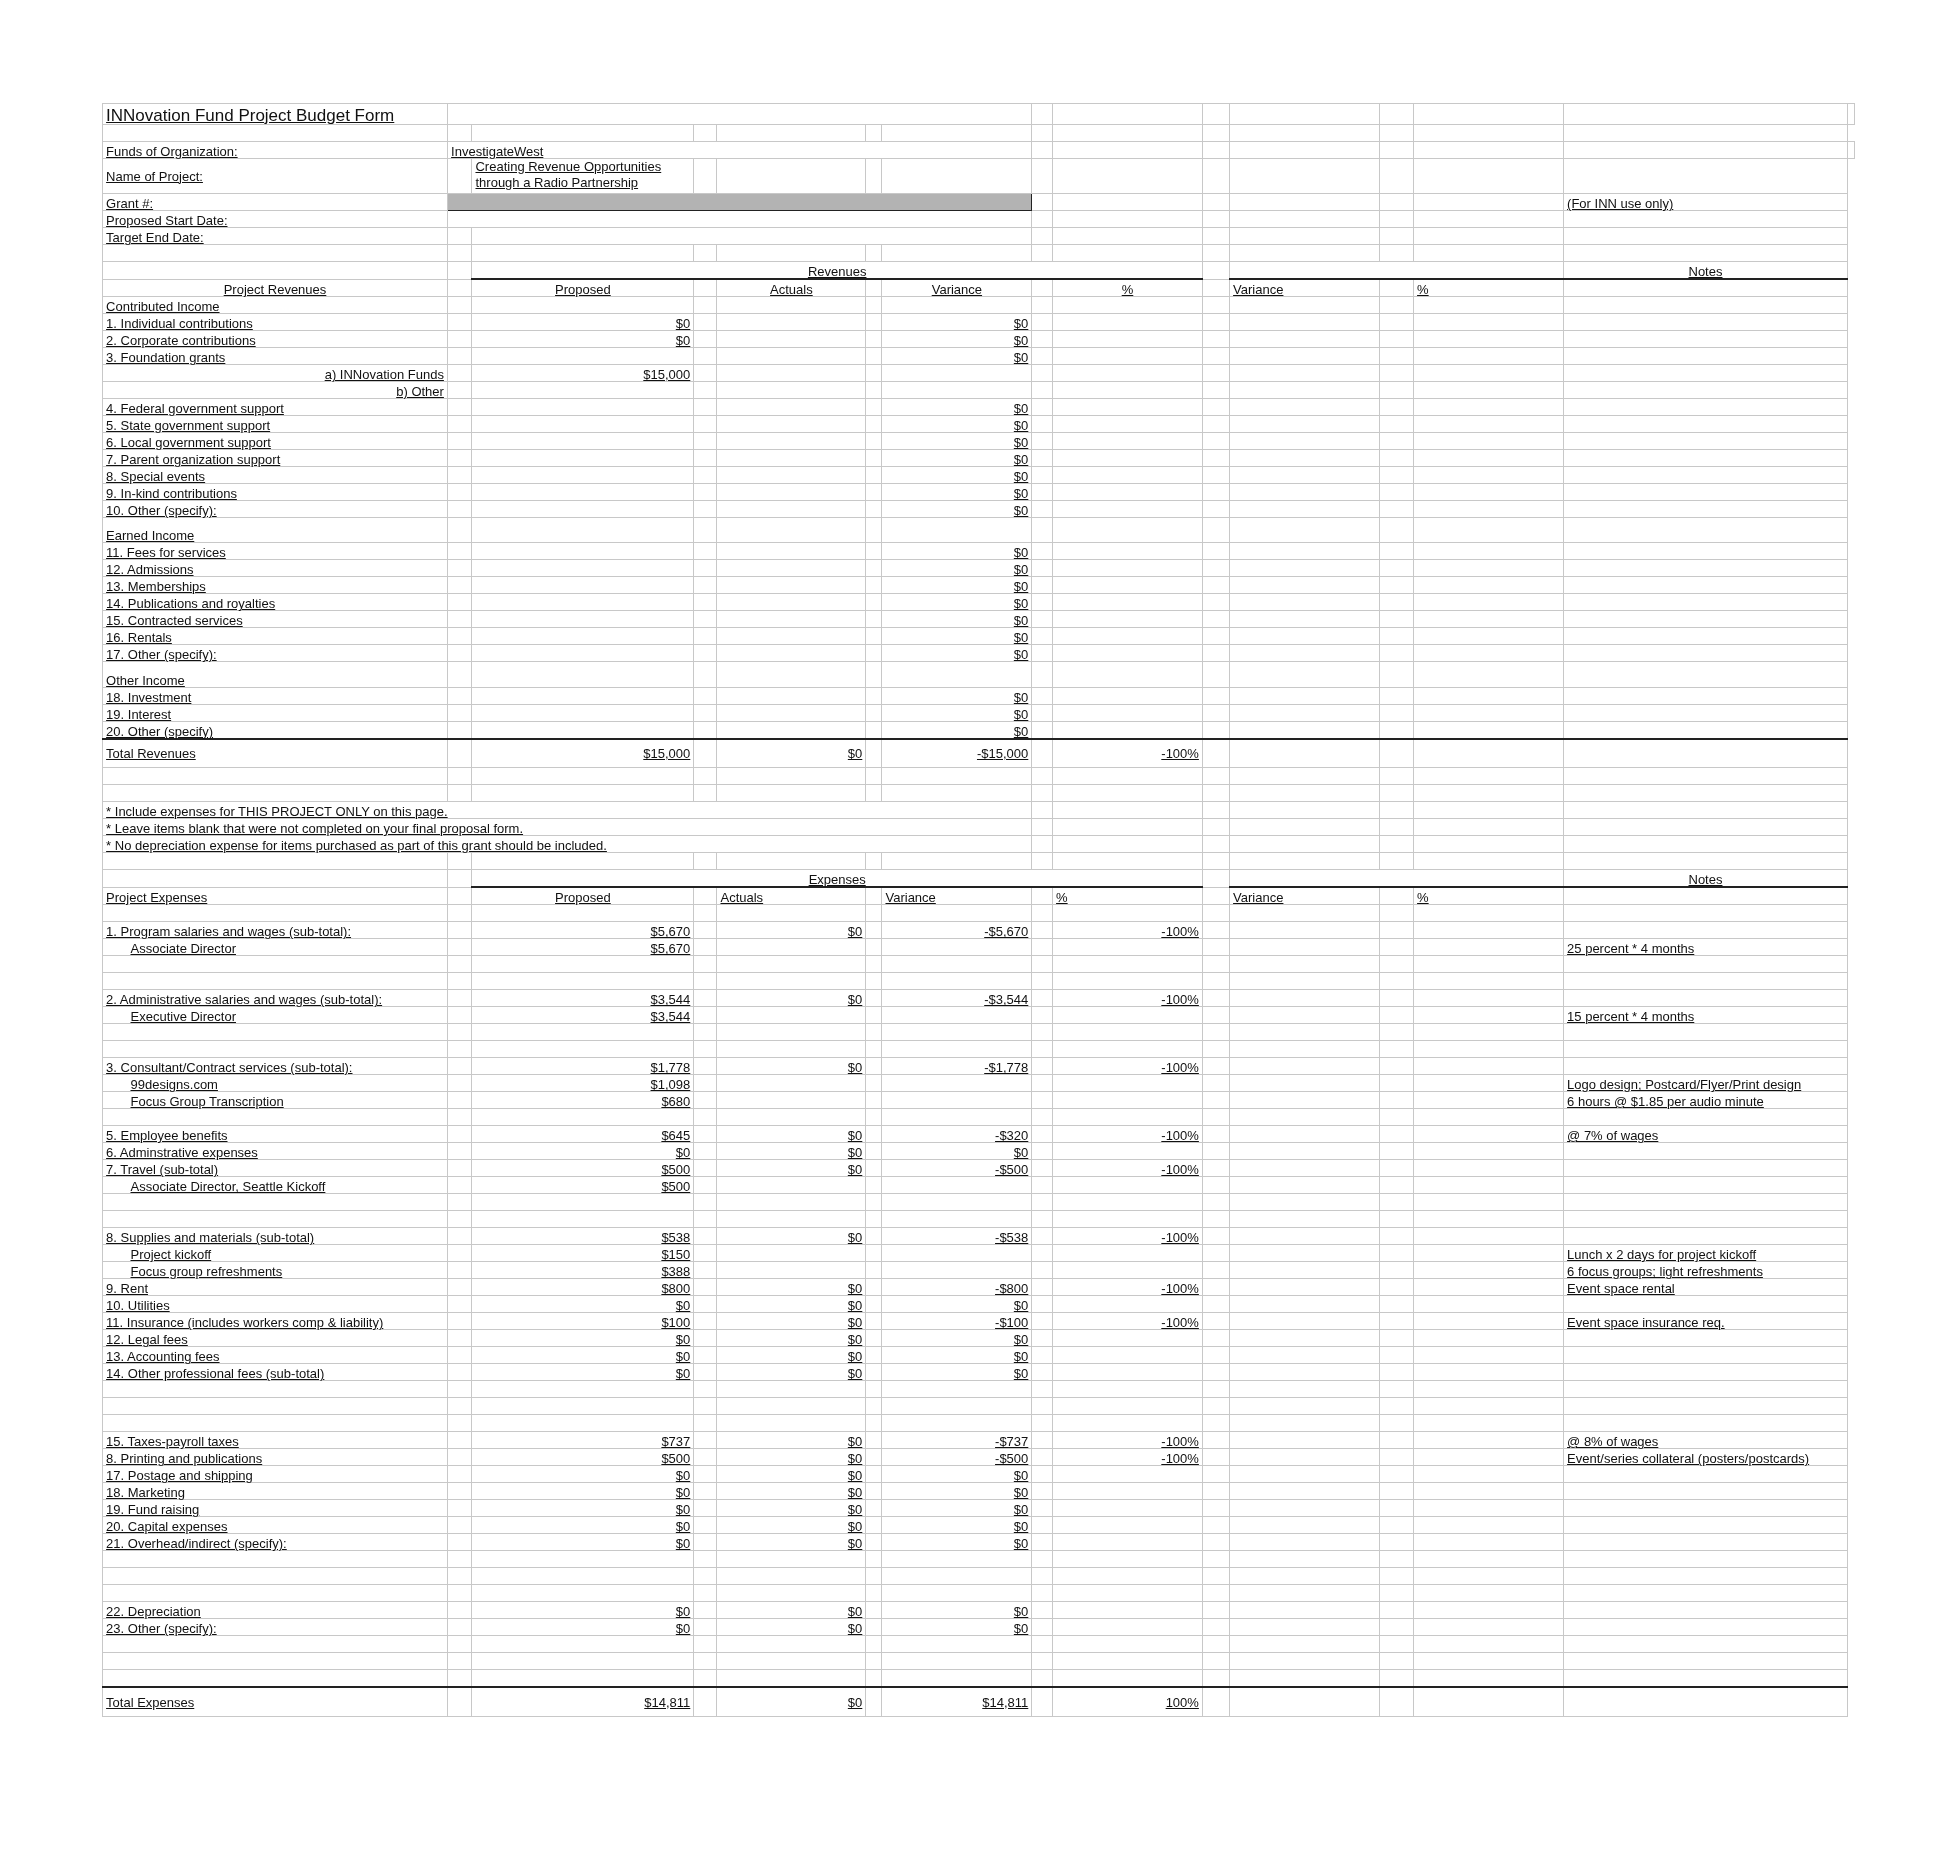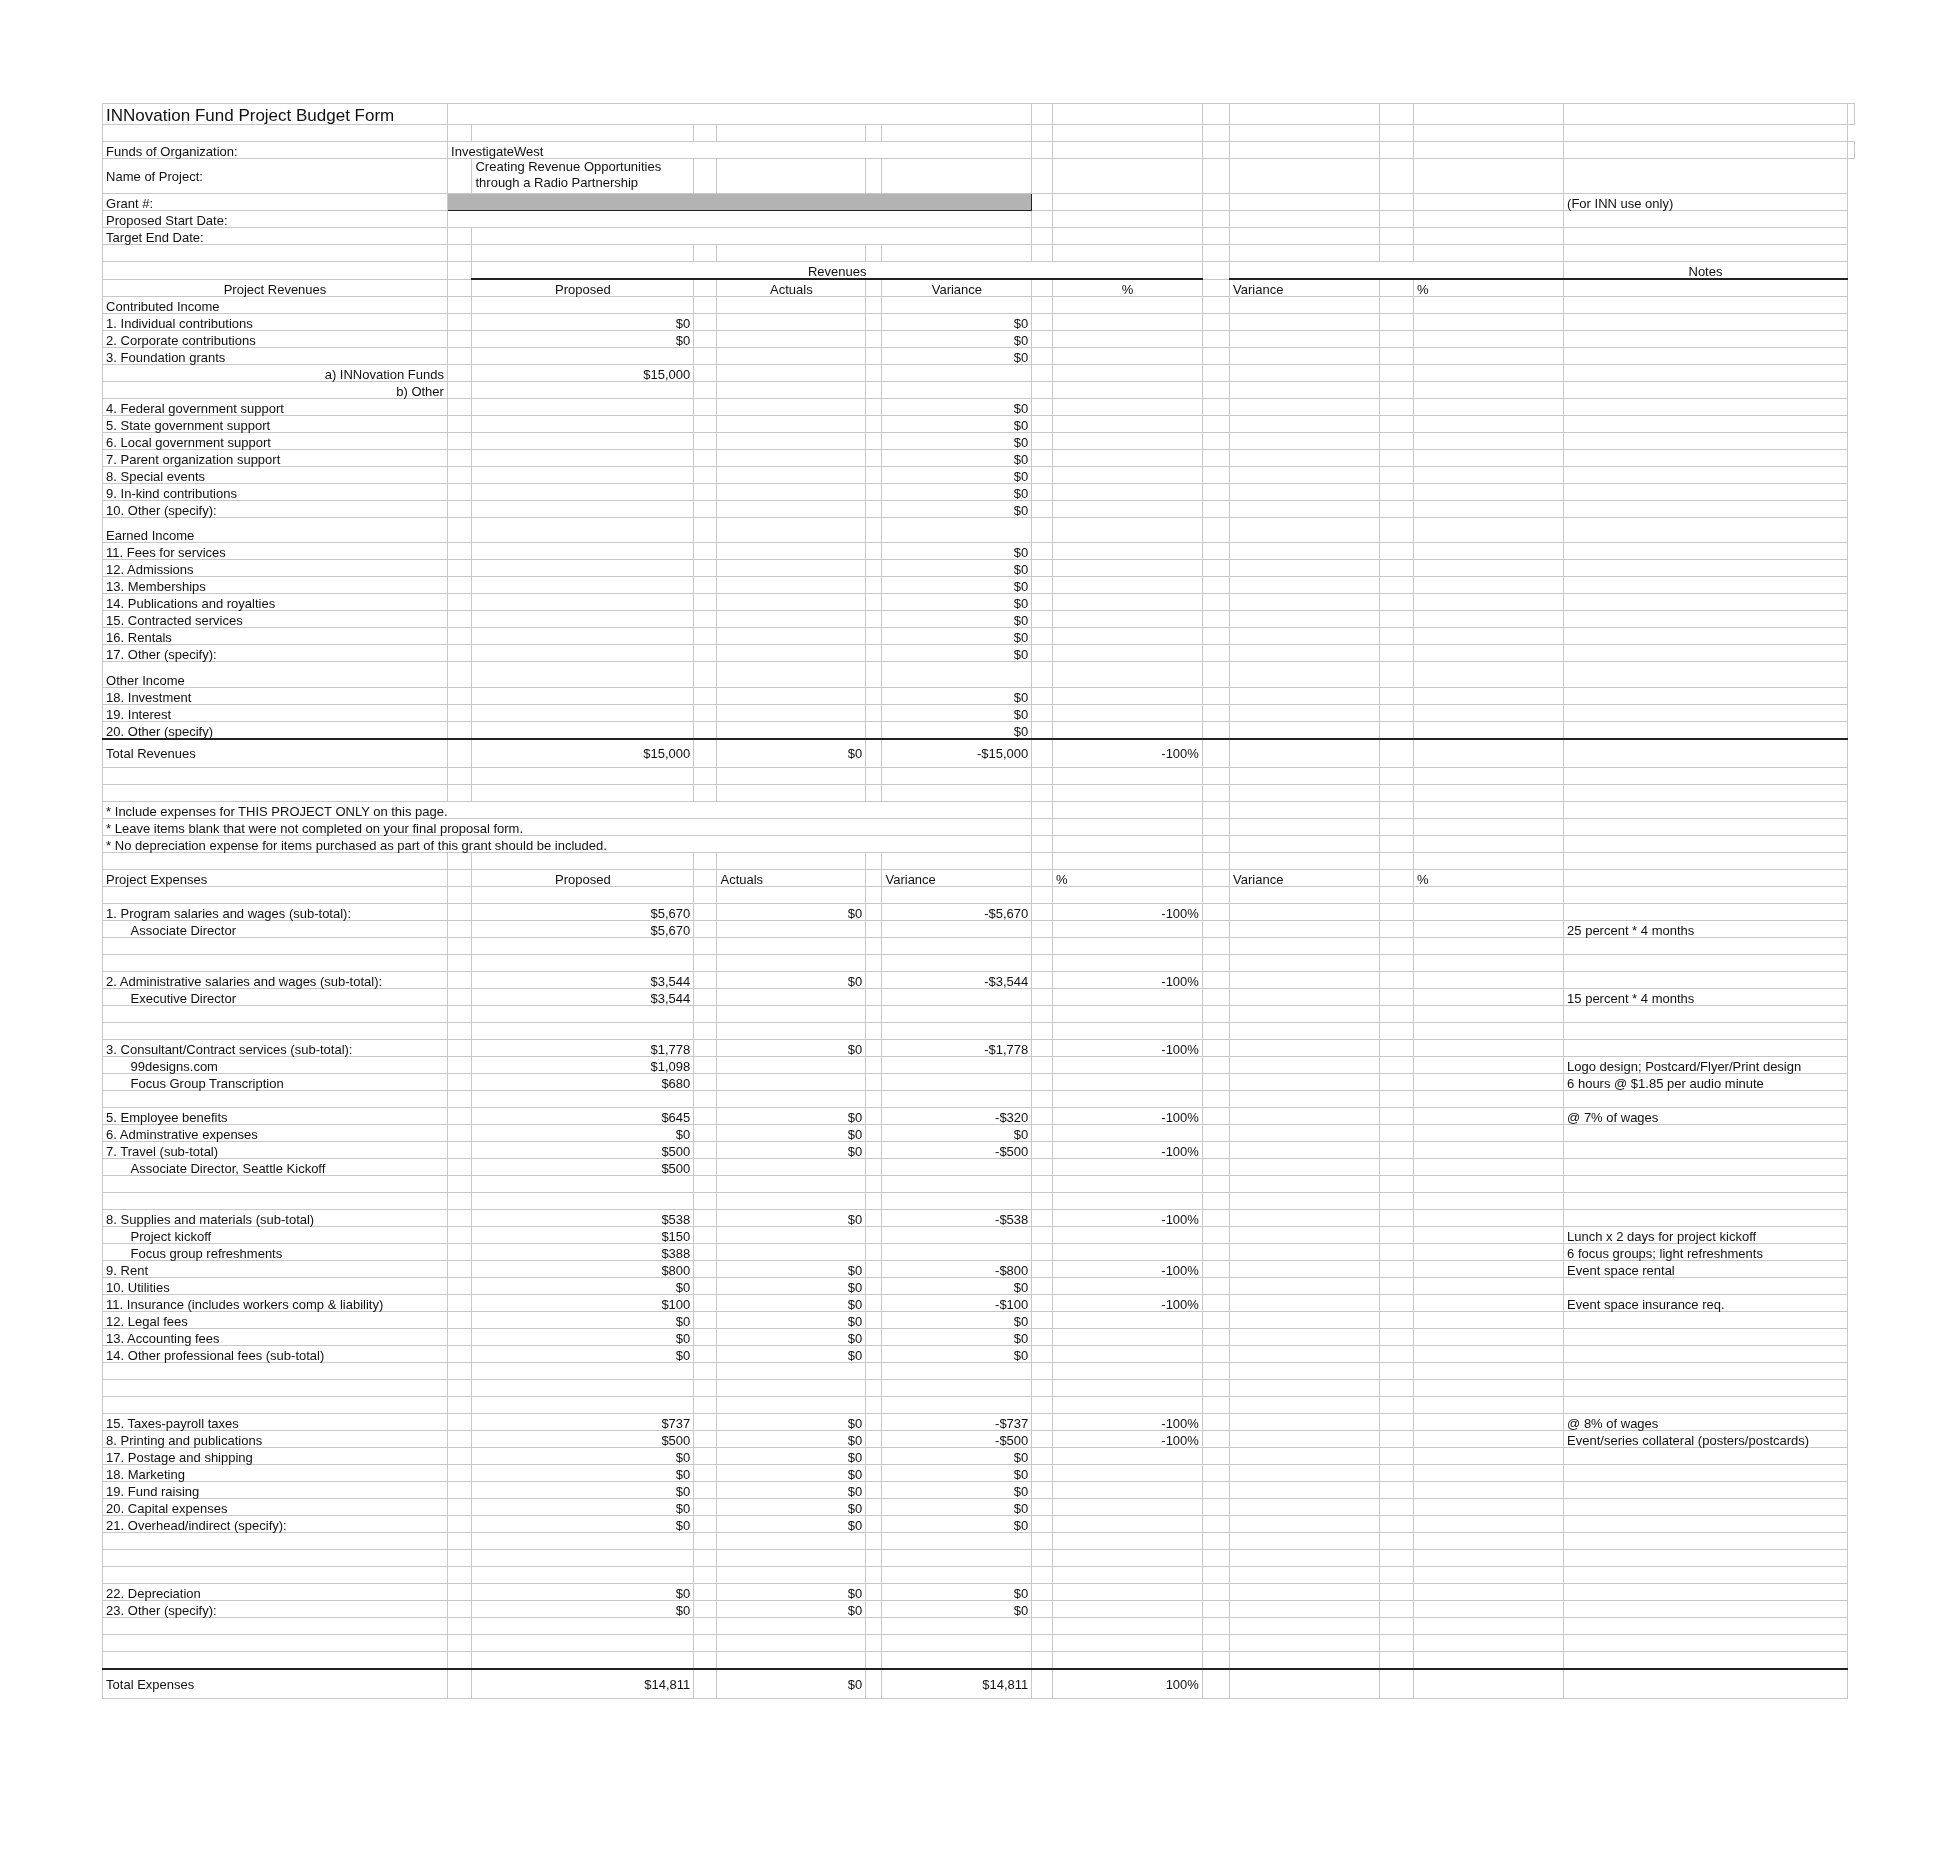--- a/index.html
+++ b/index.html
@@ -1,18 +1,18 @@
 <!DOCTYPE html>
 <html style="font-size:12.2px"><head>
 <meta charset="utf-8">
 <style>
   html, body { margin: 0; padding: 0; background: #ffffff; }
   body { width: 1953px; height: 1871px; position: relative; overflow: hidden;
          font-family: "Liberation Sans", sans-serif; color: #111; }
-  .sheet { position: absolute; left: 102px; top: 103px; border-collapse: collapse; table-layout: fixed; }
+  .sheet { position: absolute; left: 102px; top: 103px; border-collapse: collapse; table-layout: fixed; text-decoration: underline; }
   .sheet td { border: 1.1px solid #c8c8c8; padding: 0 3.1px; font-size: 13px; line-height: 1; height: 16px;
               white-space: nowrap; overflow: visible; vertical-align: bottom; }
   .sheet td.num { text-align: right; }
   .sheet td.center { text-align: center; }
   .sheet tr.r-title td { height: 20px; }
   .sheet tr.r-title td.title { font-size: 17px; }
   .sheet tr.r-tall td { height: 34px; }
   .sheet tr.r-mid td { height: 24.4px; }
   .sheet tr.r-total td { height: 27.5px; vertical-align: middle; }
   .sheet td.grey { background: #b3b3b3; border: 1.5px solid #222; }
@@ -662,20 +662,28 @@
         <td></td>
         <td></td>
         <td></td>
         <td></td>
         <td></td>
         <td></td>
         <td></td>
         <td></td>
       </tr>
       <tr>
+        <td></td>
+        <td></td>
+        <td class="center thick-b" colspan="7">Expenses</td>
+        <td></td>
+        <td class="thick-b" colspan="3"></td>
+        <td class="center thick-b">Notes</td>
+      </tr>
+      <tr>
         <td>Project Expenses</td>
         <td></td>
         <td class="center">Proposed</td>
         <td></td>
         <td>Actuals</td>
         <td></td>
         <td>Variance</td>
         <td></td>
         <td>%</td>
         <td></td>

